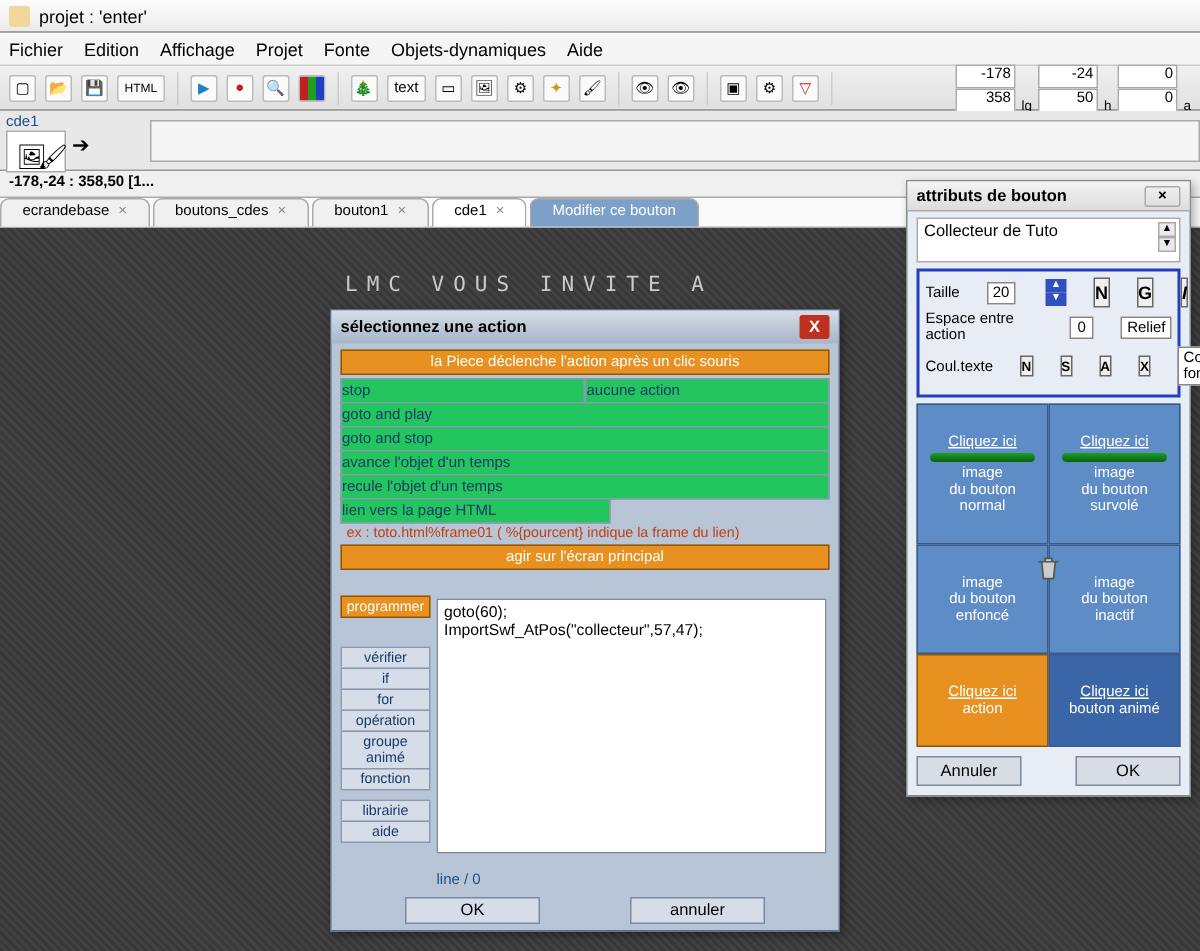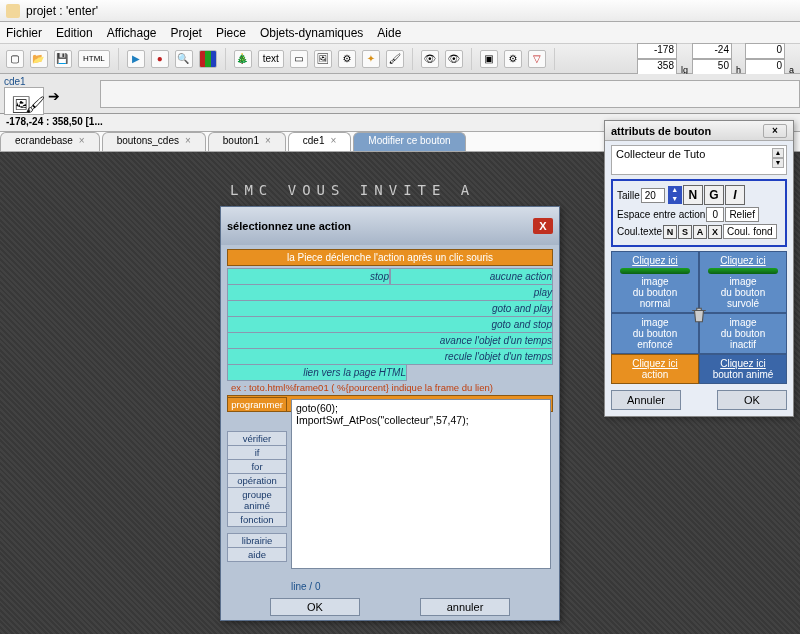--- a/index.html
+++ b/index.html
@@ -23,47 +23,47 @@
 .statusline { background:#f0f0f0; height:18px; font-size:10px; padding:2px 6px; border-bottom:1px solid #aaa; font-weight:bold; }
 .tabsrow { background:#fafafa; height:20px; display:flex; border-bottom:1px solid #aaa; }
 .tab { border:1px solid #aaa; border-bottom:none; border-radius:6px 6px 0 0; padding:2px 14px; font-size:10px; background:#f0f0f0; margin-right:2px; }
 .tab.active { background:#fff; }
 .tab.blue { background:#7da0c8; color:#fff; }
 .tab .x{margin-left:6px;color:#888;}
 .canvas { position:absolute; left:0; right:0; top:152px; bottom:0; background: repeating-linear-gradient(45deg,#383838,#383838 2px,#424242 2px,#424242 4px); }
 .banner { position:absolute; top:30px; left:230px; font-family: monospace; letter-spacing:6px; color:#cacaca; font-size:14px; }
 
 .dlg1 { position:absolute; left:220px; top:206px; width:340px; height:415px; background:#b8c5d6; border:1px solid #5a6f8c; box-shadow: 2px 2px 6px rgba(0,0,0,0.4); }
-.dlg1 .hdr { background: linear-gradient(#d5dde8,#a7b5c8); height:38px; display:flex; align-items:center; padding:0 6px; font-size:11px; font-weight:bold;gap:20px; }
+.dlg1 .hdr { background: linear-gradient(#d5dde8,#a7b5c8); height:22px; display:flex; align-items:center; padding:0 6px; font-size:11px; font-weight:bold;gap:20px; }
 .dlg1 .hdr .close { margin-left:auto; width:20px; height:16px; background:#c03020; color:#fff; display:flex; align-items:center; justify-content:center; border-radius:2px; font-weight:bold; }
 .orangebar { background:#e89020; color:#fff; text-align:center; font-size:10px; padding:2px; border:1px solid #8c5810; margin:4px 6px 2px; }
 .actiongrid { margin: 0 6px; }
 .arow { display:flex; gap:0; }
-.abtn { flex:1; background:#5eead4; border:1px solid #8a98b0; font-size:10px; text-align:right; padding:2px 0; color:#1a3a6a; margin-bottom:-1px;font-style:italic; }
+.abtn { flex:1; background:#22c55e; border:1px solid #8a98b0; font-size:10px; text-align:left; padding:2px 0; color:#1a3a6a; margin-bottom:-1px; }
 .abtn.alone { width:180px; flex:none; }
 .hint { color:#c04010; font-size:9.5px; margin:2px 10px; }
 .sbtn { background:#d5dde8; border:1px solid #8a98b0; font-size:9.5px; text-align:center; padding:1px 2px; margin-bottom:-1px; color:#1a3a6a; }
 .sbtn.orange { background:#e89020; border-color:#8c5810; color:#fff; }
 .codebox { position:absolute; left:70px; top:203px; width:260px; height:170px; background:#fff; border:1px solid #7a8aa0; font-size:10.5px; padding:2px 4px; font-family: Arial; }
 .lineinfo { position:absolute; left:70px; bottom:28px; font-size:10px; color:#1a4f8a; }
 .dlg1-btns { position:absolute; bottom:4px; left:0; right:0; display:flex; justify-content:center; gap:60px; }
 .dlg1-btns .bb { width:90px; height:18px; background:#d5dde8; border:1px solid #7a8aa0; font-size:11px; }
 
 .dlg2 { position:absolute; right:6px; top:120px; width:190px; background:#e8edf5; border:1px solid #888; box-shadow:2px 2px 6px rgba(0,0,0,0.3); }
 .dlg2 .hdr2 { height:20px; background:linear-gradient(#f4f4f4,#dcdcdc); display:flex; align-items:center; padding:0 6px; font-size:11px; border-bottom:1px solid #aaa;font-weight:bold; }
 .dlg2 .hdr2 .x2 { margin-left:auto; width:24px; height:14px; border:1px solid #aaa; text-align:center; border-radius:2px; font-size:10px; line-height:12px; }
 .txtfield { margin:4px 6px; background:#fff; border:1px solid #aaa; padding:2px 4px; font-size:11px; height:30px; position:relative; }
 .spinners { position:absolute; right:2px; top:2px; display:flex; flex-direction:column; }
 .spinners .sp { width:12px; height:10px; background:#eaeaea; border:1px solid #aaa; font-size:7px; text-align:center; line-height:8px; }
 .bluebox { margin:4px 6px; border:2px solid #2040c0; padding:4px; }
-.brow { display:flex; align-items:center; gap:1px; font-size:10px; margin-bottom:2px; }
+.brow { display:flex; align-items:center; gap:18px; font-size:10px; margin-bottom:2px; }
 .bsq { width:20px; height:20px; border:1px solid #666; background:#f0f0f0; display:flex; align-items:center; justify-content:center; font-weight:bold; font-size:12px; }
 .binp { background:#fff; border:1px solid #888; padding:1px 3px; font-size:10px; }
 .btnimg-grid { margin:4px 6px; display:grid; grid-template-columns:1fr 1fr; gap:0; }
-.imgcell { background:#5e8cc6; color:#fff; text-align:center; font-size:10px; padding:3px 2px; border:1px solid #3a5a8a; }
+.imgcell { background:#5e8cc6; color:#fff; text-align:center; font-size:10px; padding:19px 2px; border:1px solid #3a5a8a; }
 .imgcell .link { text-decoration:underline; cursor:pointer; }
 .imgcell .greenbar{height:6px;background:linear-gradient(#1aa020,#0c6014);margin:2px 6px;border-radius:3px;}
 .imgcell.orange { background:#e89020; border-color:#8c5810; }
 .imgcell.darkblue { background:#3a66a8; }
 .dlg2-btns { margin:6px; display:flex; justify-content:space-between; }
 .dlg2-btns .b2 { width:70px; height:20px; background:#d8dde5; border:1px solid #7a8aa0; font-size:11px; }
 .trash { position:absolute; left:50%; top:50%; width:18px; height:18px; margin-left:-9px; margin-top:-9px; }
 </style>
 </head>
 <body>
@@ -71,21 +71,21 @@
 <div class="titlebar">
   <span class="cup"></span>
   <span>projet : 'enter'</span>
 </div>
 
 <div class="menubar">
   <span>Fichier</span>
   <span>Edition</span>
   <span>Affichage</span>
   <span>Projet</span>
-  <span>Piece</span>
+  <span>Fonte</span>
   <span>Objets-dynamiques</span>
   <span>Aide</span>
 </div>
 
 <div class="toolbar">
   <div class="tbtn">▢</div>
   <div class="tbtn">📂</div>
   <div class="tbtn">💾</div>
   <div class="tbtn text" style="font-size:8px;">HTML</div>
   <div class="sep"></div>
@@ -160,23 +160,20 @@
   <div class="hdr">
     <span>sélectionnez une action</span>
     <span class="close">X</span>
   </div>
   <div class="orangebar">la Piece déclenche l'action après un clic souris</div>
   <div class="actiongrid">
     <div class="arow">
       <div class="abtn">stop</div>
       <div class="abtn">aucune action</div>
     </div>
-    <div class="arow">
-        <div class="abtn">play</div>
-      </div>
     <div class="arow">
         <div class="abtn">goto and play</div>
       </div>
     <div class="arow">
         <div class="abtn">goto and stop</div>
       </div>
     <div class="arow">
         <div class="abtn">avance l'objet d'un temps</div>
       </div>
     <div class="arow">

